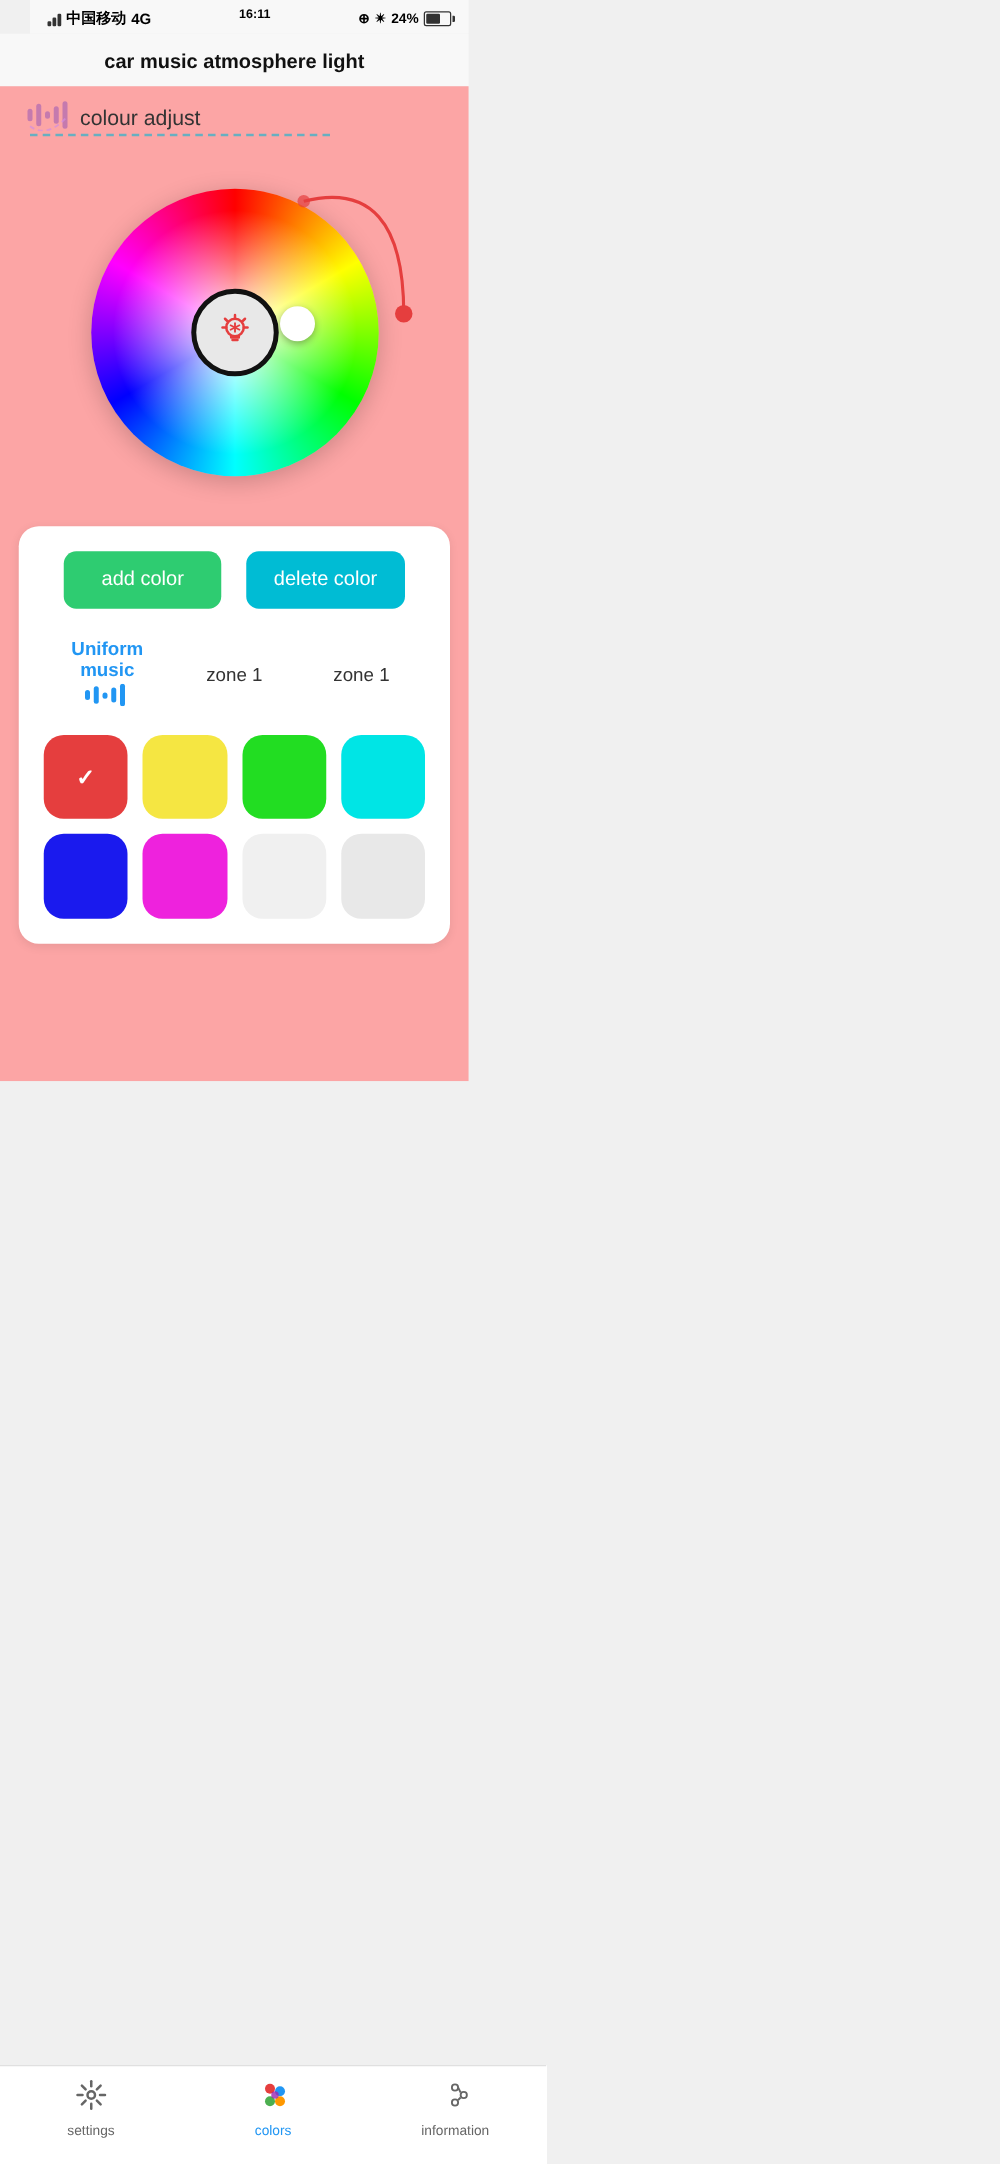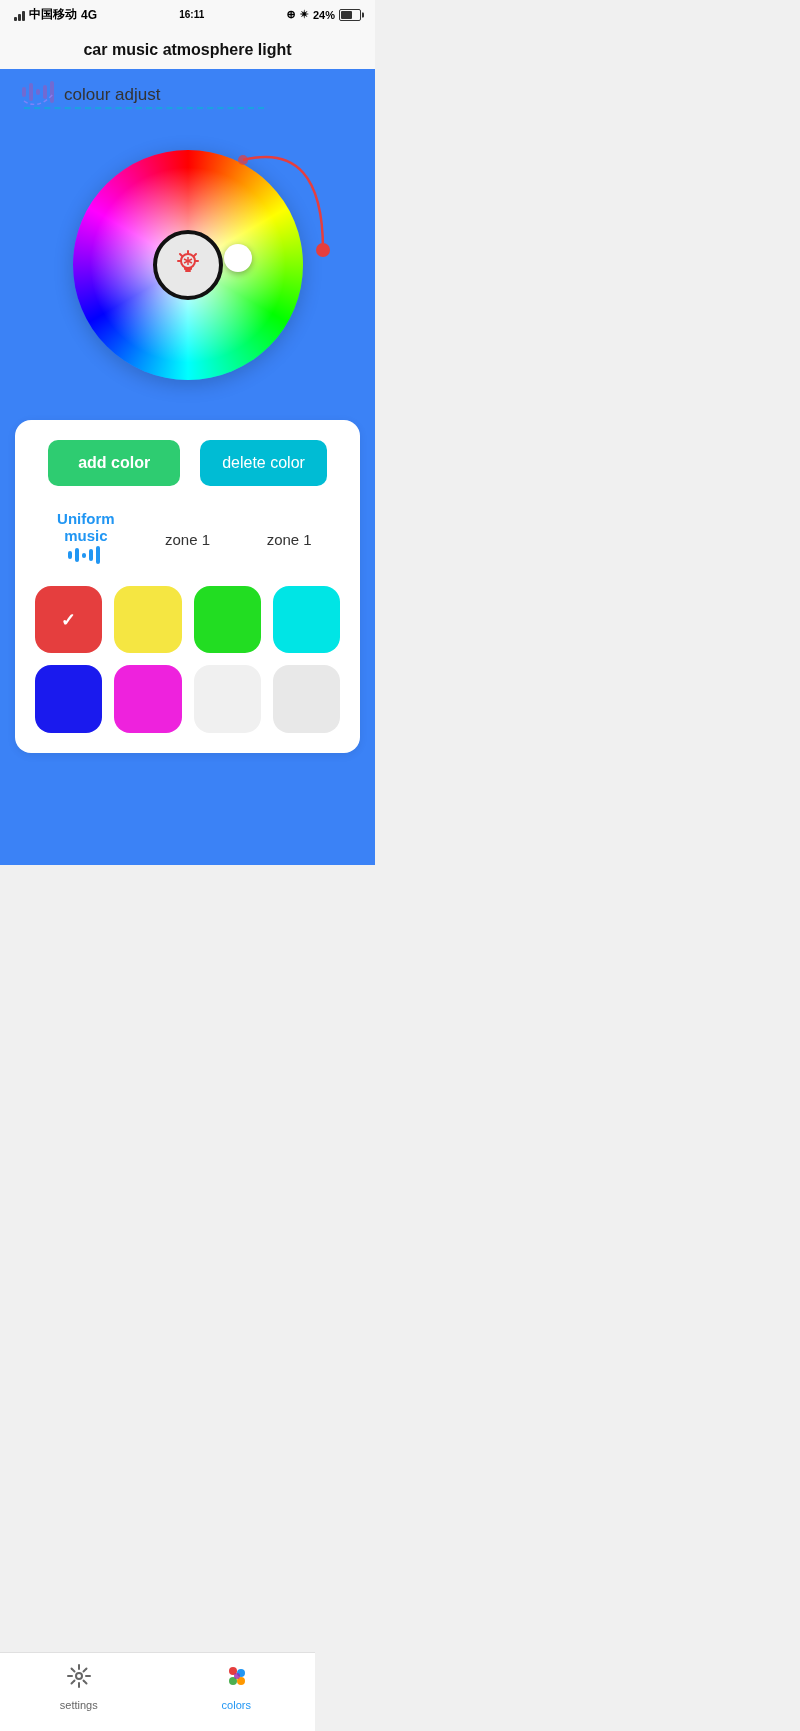--- a/index.html
+++ b/index.html
@@ -11,25 +11,25 @@
       background: #f0f0f0;
       display: flex;
       flex-direction: column;
       overflow-x: hidden;
     }
 
     
     .status-bar {
       display: flex;
       justify-content: space-between;
-      align-items: center;
       padding: 6px 14px 4px;
       background: #f8f8f8;
       font-size: 12px;
       font-weight: 600;
+      margin-left: 24px;
     }
     .status-left { display: flex; align-items: center; gap: 4px; }
     .status-right { display: flex; align-items: center; gap: 4px; font-size: 11px; }
     .signal-bars { display: flex; align-items: flex-end; gap: 1px; height: 12px; }
     .signal-bars span {
       background: #333;
       width: 3px;
       border-radius: 1px;
     }
     .battery-icon {
@@ -65,21 +65,21 @@
       font-size: 16px;
       font-weight: 700;
       padding: 14px 16px 10px;
       background: #f8f8f8;
       color: #111;
     }
 
     
     .main-content {
       flex: 1;
-      background: #3b82f6;
+      background: #fca5a5;
       padding-bottom: 10px;
     }
 
     
     .tab-area {
       display: flex;
       align-items: center;
       padding: 10px 20px 0;
       gap: 8px;
       position: relative;
@@ -200,21 +200,21 @@
       margin-bottom: 20px;
     }
 
     .btn-add-color {
       background: #2ecc71;
       color: white;
       border: none;
       border-radius: 10px;
       padding: 12px 30px;
       font-size: 16px;
-      font-weight: 700;
+      font-weight: 400;
       cursor: pointer;
     }
 
     .btn-delete-color {
       background: #00bcd4;
       color: white;
       border: none;
       border-radius: 10px;
       padding: 14px 22px;
       font-size: 16px;
@@ -291,21 +291,21 @@
     .bottom-nav {
       display: flex;
       justify-content: space-around;
       align-items: center;
       background: white;
       padding: 10px 0 20px;
       border-top: 1px solid #e0e0e0;
       position: fixed;
       bottom: 0;
       left: 0;
-      width: 315px;
+      width: 437px;
     }
 
     .nav-item {
       display: flex;
       flex-direction: column;
       align-items: center;
       gap: 4px;
       cursor: pointer;
       flex: 1;
     }
@@ -471,13 +471,23 @@
     <div class="nav-item">
       <div class="nav-icon active"><svg width="26" height="26" viewBox="0 0 26 26" fill="none">
       <circle cx="10" cy="8" r="4" fill="#e53e3e"></circle>
       <circle cx="18" cy="10" r="4" fill="#2196f3"></circle>
       <circle cx="10" cy="18" r="4" fill="#4caf50"></circle>
       <circle cx="18" cy="18" r="4" fill="#ff9800"></circle>
       <circle cx="14" cy="13" r="3" fill="#9c27b0" opacity="0.8"></circle>
     </svg></div>
       <div class="nav-label active">colors</div>
     </div>
+    <div class="nav-item">
+      <div class="nav-icon"><svg width="26" height="26" viewBox="0 0 26 26" fill="none">
+      <circle cx="13" cy="7" r="2.5" stroke="#666" stroke-width="1.5" fill="none"></circle>
+      <circle cx="20" cy="13" r="2.5" stroke="#666" stroke-width="1.5" fill="none"></circle>
+      <circle cx="13" cy="19" r="2.5" stroke="#666" stroke-width="1.5" fill="none"></circle>
+      <line x1="15.5" y1="7" x2="17.5" y2="11" stroke="#666" stroke-width="1.5"></line>
+      <line x1="17.5" y1="15" x2="15.5" y2="17" stroke="#666" stroke-width="1.5"></line>
+    </svg></div>
+      <div class="nav-label">information</div>
+    </div>
   </div>
 
 </body></html>

